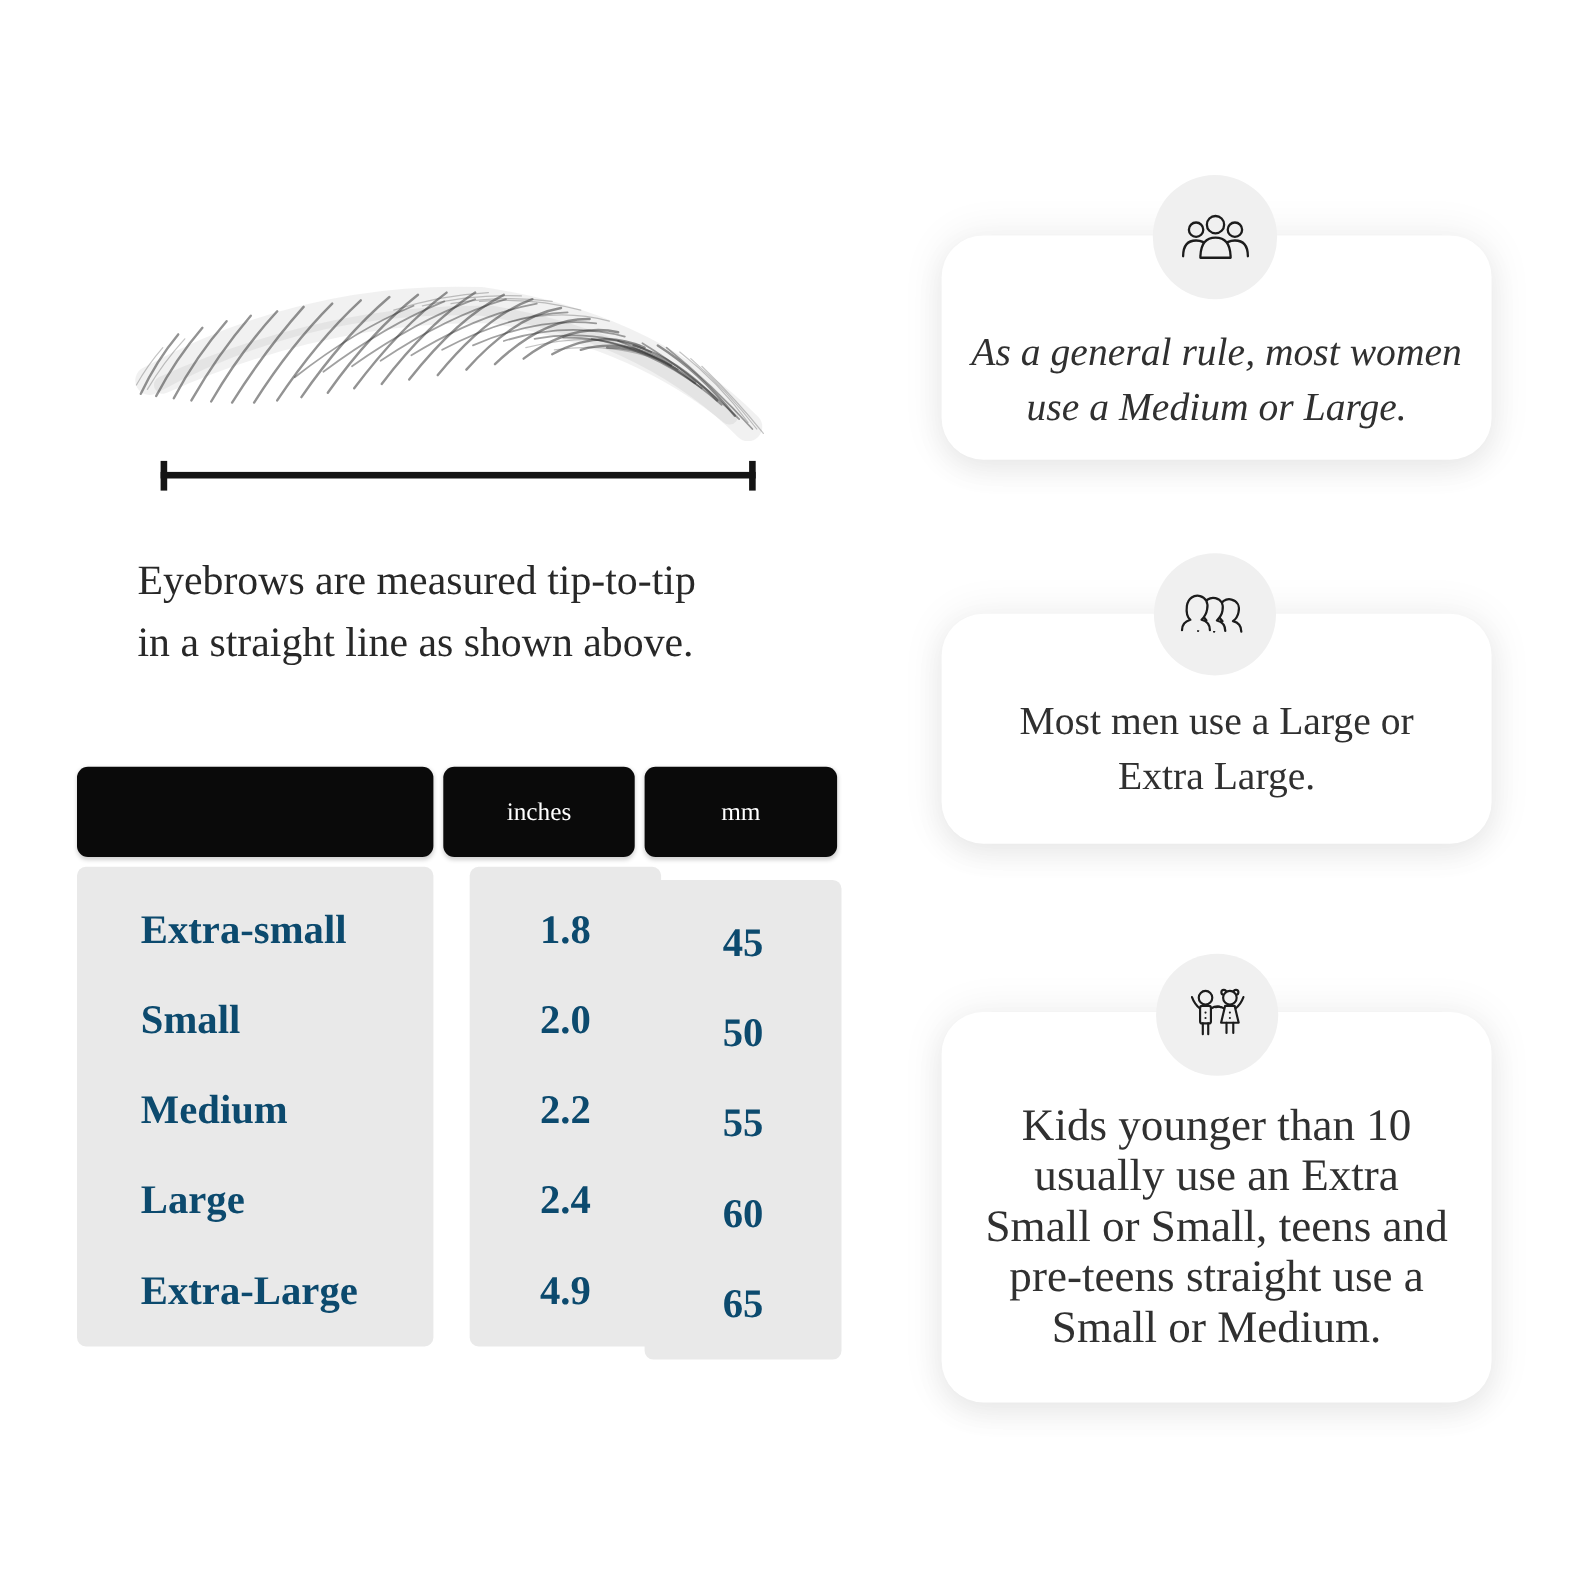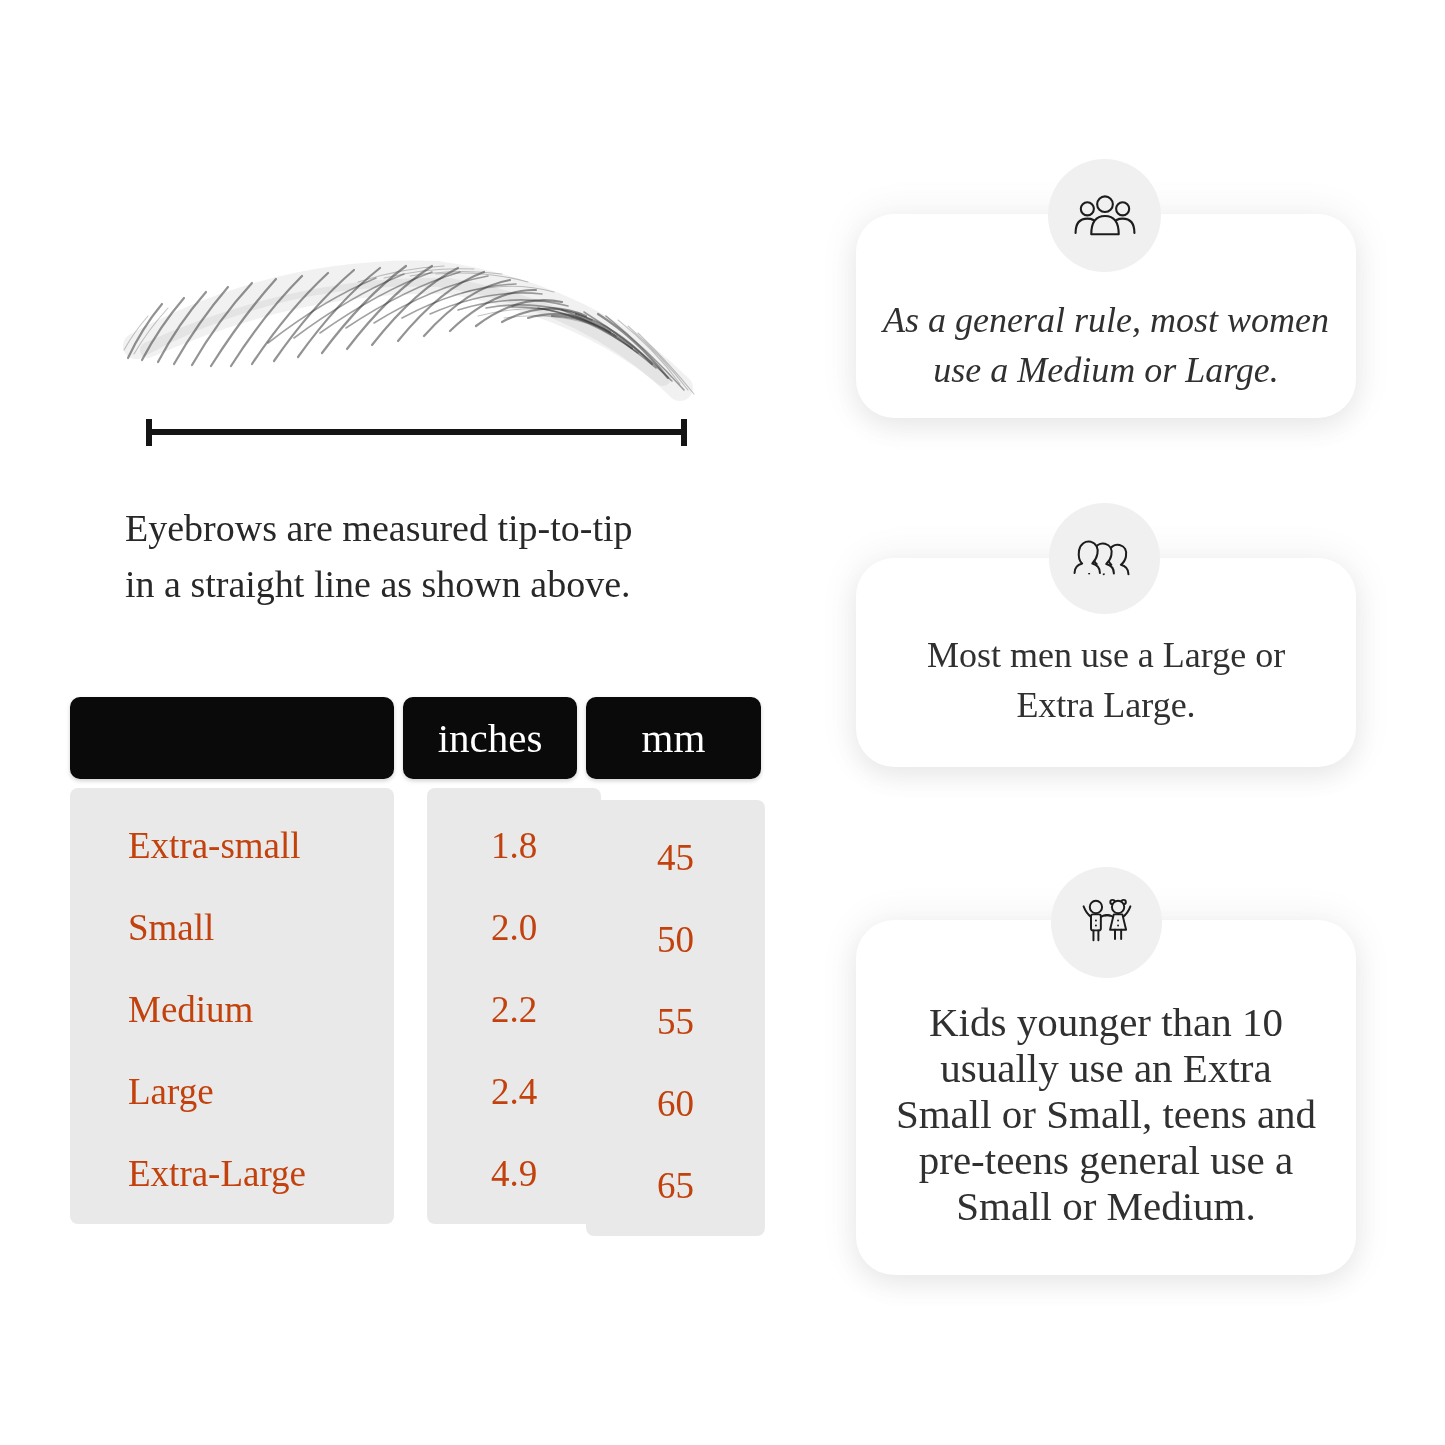--- a/index.html
+++ b/index.html
@@ -16,32 +16,32 @@
 
   .measure-line{position:absolute;left:146px;top:429px;width:541px;height:6px;background:#141414;}
   .measure-line::before,.measure-line::after{content:"";position:absolute;top:-10px;width:6px;height:27px;background:#141414;}
   .measure-line::before{left:0;}
   .measure-line::after{right:0;}
 
   .caption{position:absolute;left:125px;top:500px;font-size:38px;line-height:56px;color:#282828;}
 
   
   .th{position:absolute;height:82px;background:#0a0a0a;border-radius:10px;
-      color:#ffffff;font-size:41px;display:flex;align-items:center;justify-content:center;
+      color:#ffffff;font-size:23px;display:flex;align-items:center;justify-content:center;
       box-shadow:0 2px 4px rgba(0,0,0,.18);}
   .th1{left:70px;top:697px;width:324px;}
   .th2{left:403px;top:697px;width:174px;}
   .th3{left:586px;top:697px;width:175px;}
 
   .tb{position:absolute;top:788px;height:436px;background:#e9e9e9;border-radius:8px;
       padding-top:16px;box-sizing:border-box;}
   .tb1{left:70px;width:324px;}
   .tb2{left:427px;width:174px;}
   .tb3{left:586px;width:179px;margin-top:12px;}
-  .cell{height:82px;display:flex;align-items:center;font-size:37px;color:#c2410c;}
+  .cell{height:82px;display:flex;align-items:center;font-size:37px;color:#0c4a6e;font-weight:bold;}
   .tb1 .cell{padding-left:58px;}
   .tb2 .cell,.tb3 .cell{justify-content:center;}
 
   
   .card{position:absolute;left:856px;width:500px;background:#ffffff;border-radius:38px;
         box-shadow:0 0 36px 6px rgba(0,0,0,.05), 0 10px 26px rgba(0,0,0,.06);}
   .card1{top:214px;height:204px;}
   .card2{top:558px;height:209px;}
   .card3{top:920px;height:355px;}
   .card-text{position:absolute;left:0;right:0;text-align:center;font-size:36px;line-height:50px;color:#303030;}
@@ -225,18 +225,18 @@
             <circle class="dot" cx="70" cy="46" r="1.6"></circle>
         </g>
       </svg>
     </span>
   </div>
   <div class="card card3">
     <div class="card-text">
       <div>Kids younger than 10</div>
       <div>usually use an Extra</div>
       <div>Small or Small, teens and</div>
-      <div>pre-teens general use a</div>
+      <div>pre-teens straight use a</div>
       <div>Small or Medium.</div>
     </div>
   </div>
 
 </div>
 
 </body></html>

